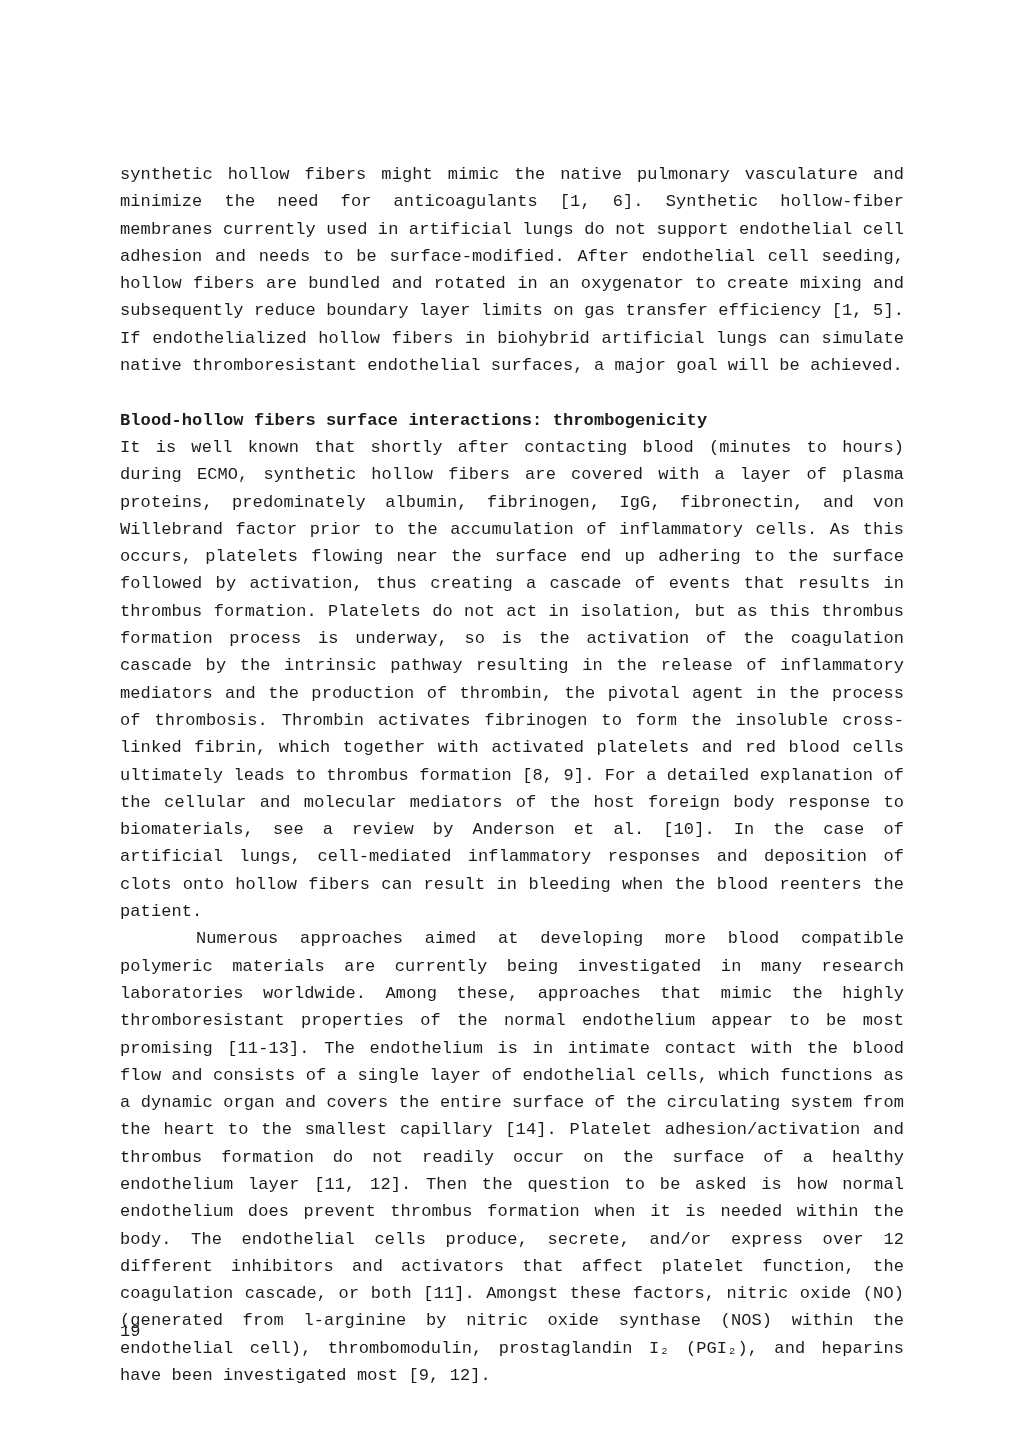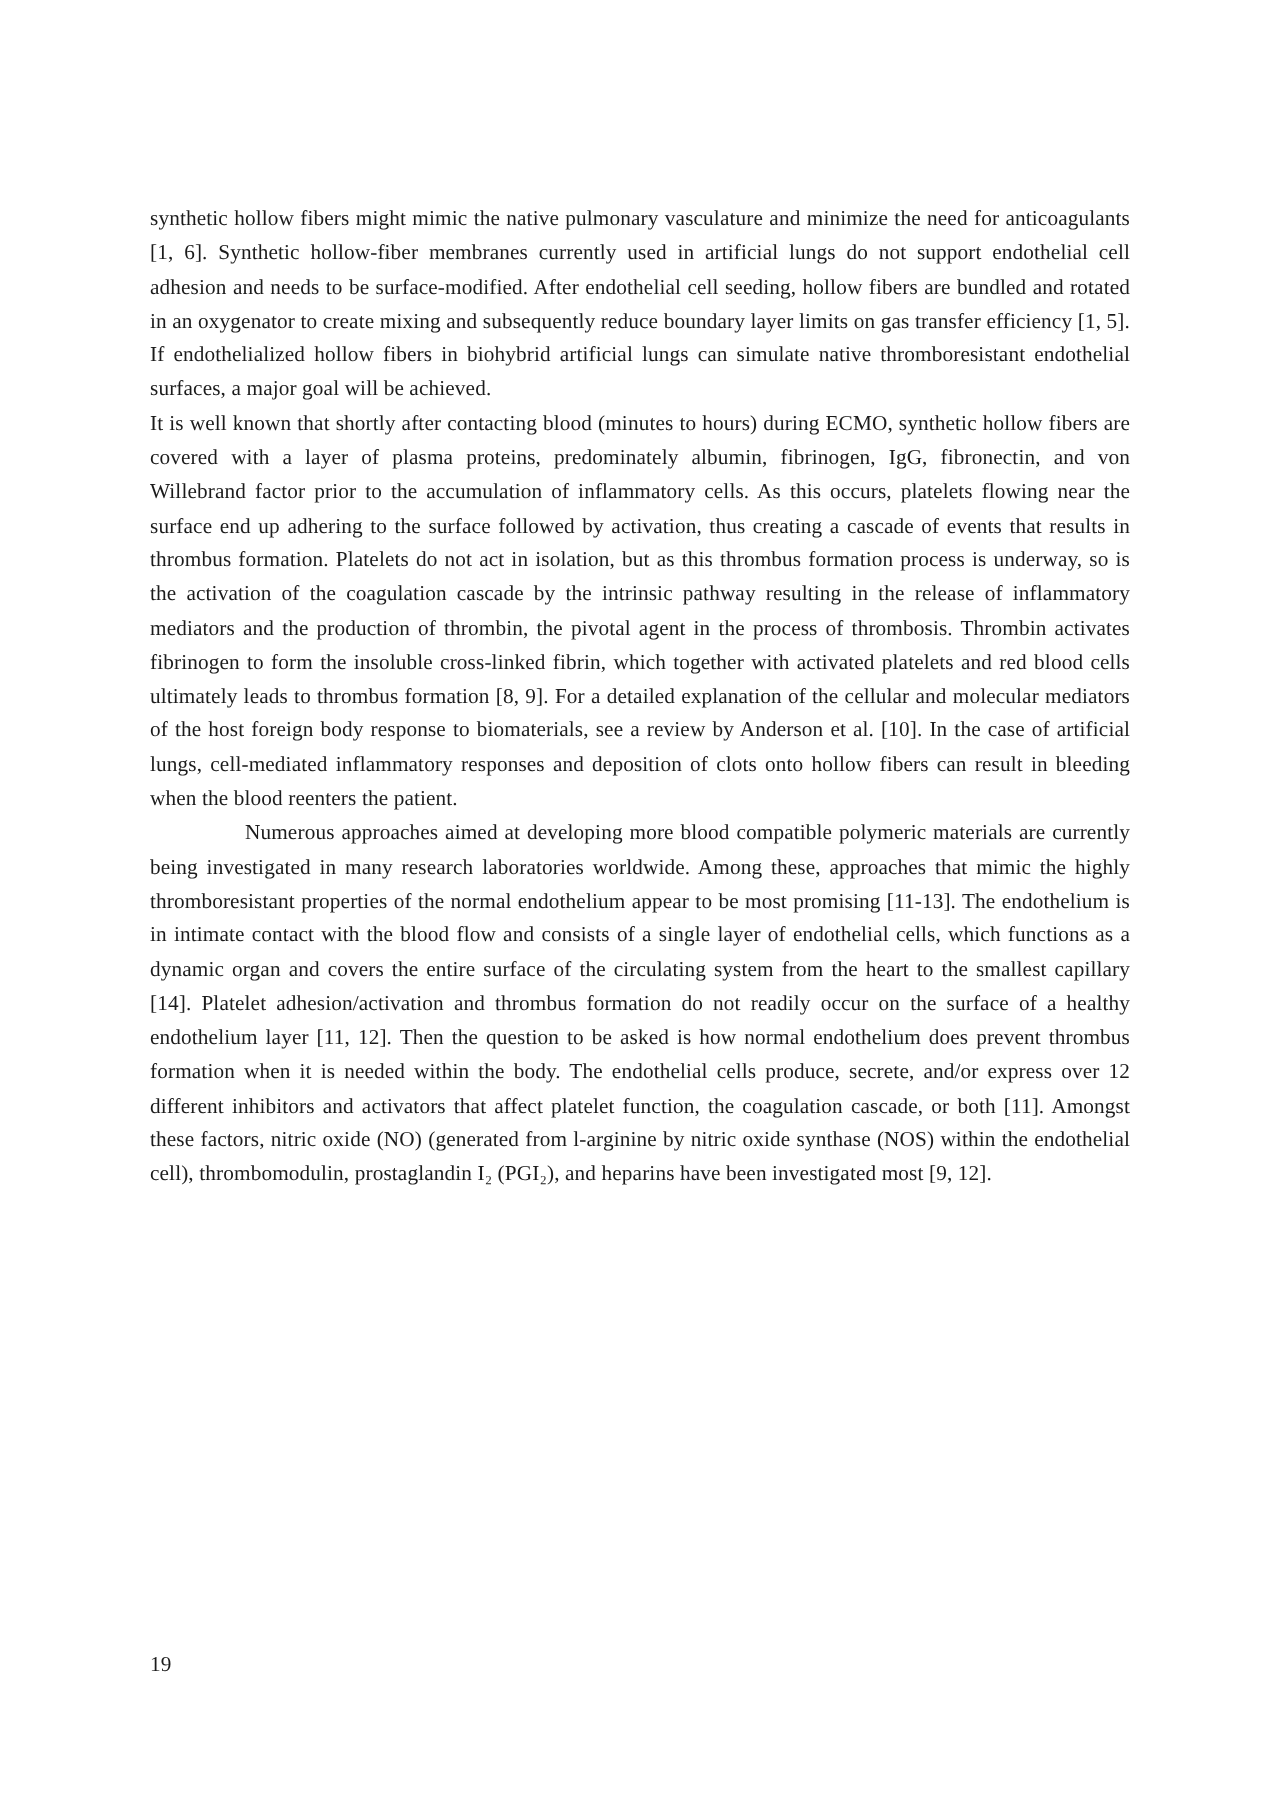--- a/index.html
+++ b/index.html
@@ -5,21 +5,21 @@
   html, body {
     margin: 0;
     padding: 0;
     background: #ffffff;
   }
   .page {
     position: relative;
     width: 932px;
     height: 1440px;
     background: #ffffff;
-    font-family: Liberation Serif, serif;
+    font-family: Liberation Mono, monospace;
     color: #1b1b1b;
     overflow: hidden;
   }
   .content {
     position: absolute;
     left: 120px;
     top: 161px;
     width: 784px;
     font-size: 17px;
     line-height: 27.3px;
@@ -46,17 +46,18 @@
     line-height: 27px;
     color: #1b1b1b;
   }
 </style>
 </head>
 <body>
 
 <div class="page">
   <div class="content">
     <p>synthetic hollow fibers might mimic the native pulmonary vasculature and minimize the need for anticoagulants [1, 6]. Synthetic hollow-fiber membranes currently used in artificial lungs do not support endothelial cell adhesion and needs to be surface-modified. After endothelial cell seeding, hollow fibers are bundled and rotated in an oxygenator to create mixing and subsequently reduce boundary layer limits on gas transfer efficiency [1, 5]. If endothelialized hollow fibers in biohybrid artificial lungs can simulate native thromboresistant endothelial surfaces, a major goal will be achieved.</p>
+    <h2 class="section-heading">Blood-hollow fibers surface interactions: thrombogenicity</h2>
     <p>It is well known that shortly after contacting blood (minutes to hours) during ECMO, synthetic hollow fibers are covered with a layer of plasma proteins, predominately albumin, fibrinogen, IgG, fibronectin, and von Willebrand factor prior to the accumulation of inflammatory cells. As this occurs, platelets flowing near the surface end up adhering to the surface followed by activation, thus creating a cascade of events that results in thrombus formation. Platelets do not act in isolation, but as this thrombus formation process is underway, so is the activation of the coagulation cascade by the intrinsic pathway resulting in the release of inflammatory mediators and the production of thrombin, the pivotal agent in the process of thrombosis. Thrombin activates fibrinogen to form the insoluble cross-linked fibrin, which together with activated platelets and red blood cells ultimately leads to thrombus formation [8, 9]. For a detailed explanation of the cellular and molecular mediators of the host foreign body response to biomaterials, see a review by Anderson et al. [10]. In the case of artificial lungs, cell-mediated inflammatory responses and deposition of clots onto hollow fibers can result in bleeding when the blood reenters the patient.</p>
     <p class="first-line-indent">Numerous approaches aimed at developing more blood compatible polymeric materials are currently being investigated in many research laboratories worldwide. Among these, approaches that mimic the highly thromboresistant properties of the normal endothelium appear to be most promising [11-13]. The endothelium is in intimate contact with the blood flow and consists of a single layer of endothelial cells, which functions as a dynamic organ and covers the entire surface of the circulating system from the heart to the smallest capillary [14]. Platelet adhesion/activation and thrombus formation do not readily occur on the surface of a healthy endothelium layer [11, 12]. Then the question to be asked is how normal endothelium does prevent thrombus formation when it is needed within the body. The endothelial cells produce, secrete, and/or express over 12 different inhibitors and activators that affect platelet function, the coagulation cascade, or both [11]. Amongst these factors, nitric oxide (NO) (generated from l-arginine by nitric oxide synthase (NOS) within the endothelial cell), thrombomodulin, prostaglandin I₂ (PGI₂), and heparins have been investigated most [9, 12].</p>
   </div>
   <div class="page-number">19</div>
 </div>
 
 </body></html>

